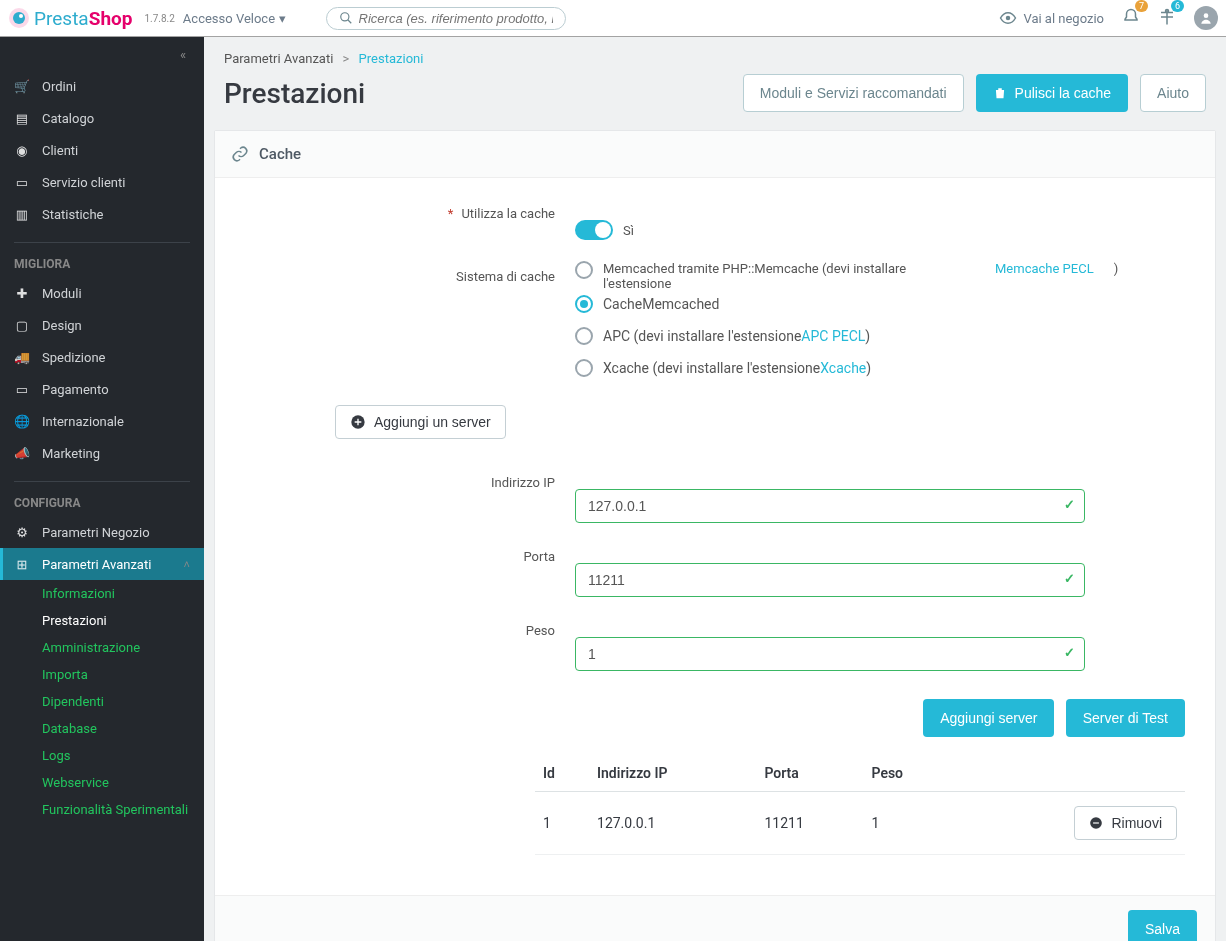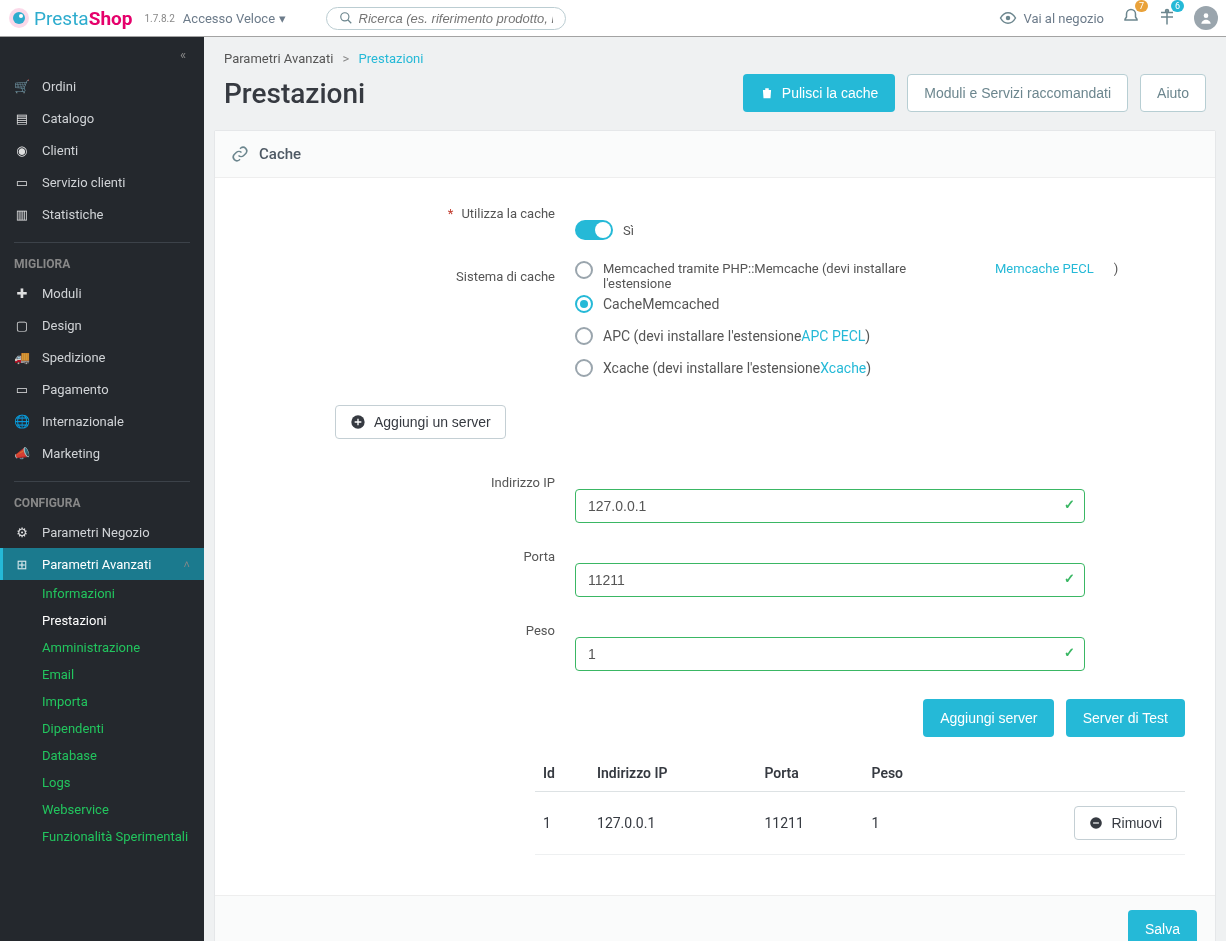--- a/index.html
+++ b/index.html
@@ -212,47 +212,46 @@
       </div>
     <div class="side-item active">
         <span class="side-icon">⊞</span>
         <span class="side-label">Parametri Avanzati</span>
         <span class="chevron">˄</span>
       </div>
 
     <div class="side-sub">Informazioni</div>
     <div class="side-sub active">Prestazioni</div>
     <div class="side-sub">Amministrazione</div>
-    <div class="side-sub">Email</div>
     <div class="side-sub">Importa</div>
     <div class="side-sub">Dipendenti</div>
     <div class="side-sub">Database</div>
     <div class="side-sub">Logs</div>
     <div class="side-sub">Webservice</div>
     <div class="side-sub">Funzionalità Sperimentali</div>
   </div>
 
   <div class="main">
     <div class="breadcrumb">
       <span>Parametri Avanzati</span>
       <span class="sep">&gt;</span>
       <span class="current">Prestazioni</span>
     </div>
     <div class="page-header">
       <div class="page-title">Prestazioni</div>
       <div class="spacer"></div>
+      <button class="btn btn-outline">
+          <span>Moduli e Servizi raccomandati</span>
+        </button>
       <button class="btn btn-info">
         <svg width="14" height="14" viewBox="0 0 24 24">
             <path d="M5 7h14l-1 14H6L5 7zm4-3h6v3H9z" fill="#fff"></path>
           </svg>
         <span>Pulisci la cache</span>
       </button>
-      <button class="btn btn-outline">
-          <span>Moduli e Servizi raccomandati</span>
-        </button>
       <button class="btn btn-outline">
           <span>Aiuto</span>
         </button>
     </div>
 
     <div class="panel">
       <div class="panel-header">
         <svg width="18" height="18" viewBox="0 0 24 24">
             <path d="M10 14a5 5 0 007 0l3-3a5 5 0 00-7-7l-1 1M14 10a5 5 0 00-7 0l-3 3a5 5 0 007 7l1-1" stroke="#6c868e" stroke-width="2" fill="none"></path>
           </svg>

